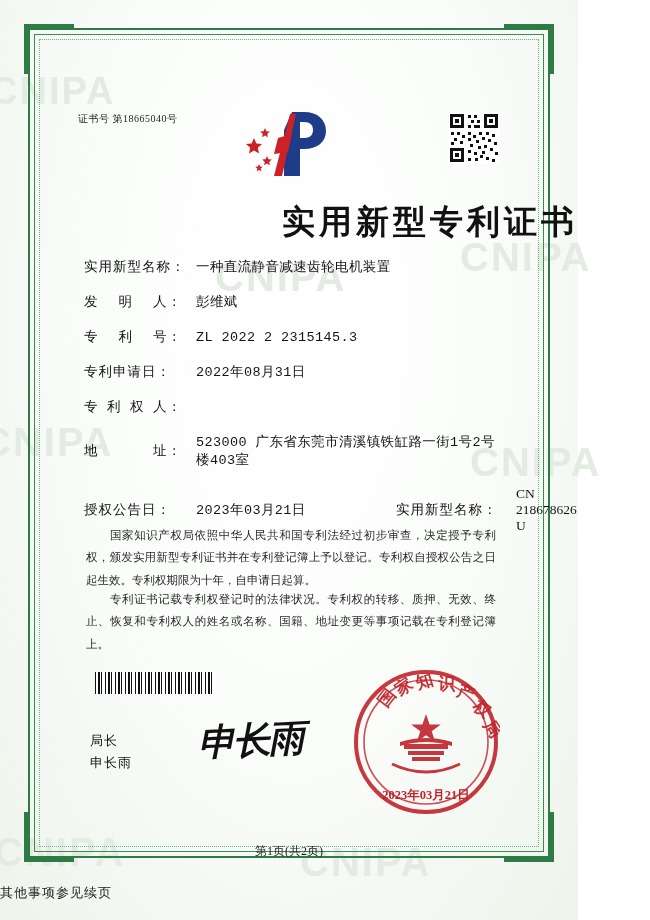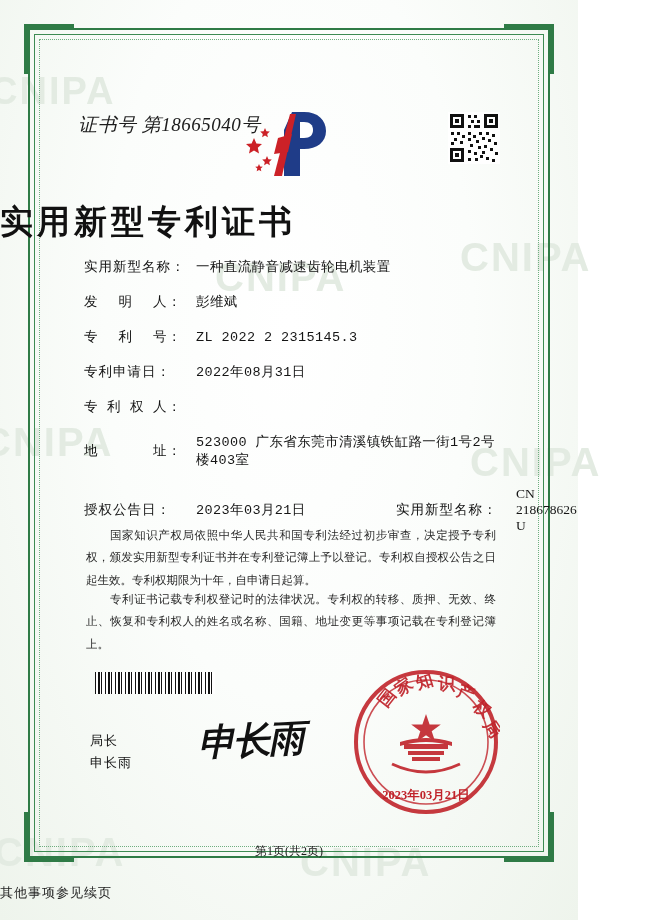--- a/index.html
+++ b/index.html
@@ -76,25 +76,24 @@
   }
   .corner.tl { left: 24px;  top: 24px;  border-left-width: 4px; border-top-width: 4px; }
   .corner.tr { right: 24px; top: 24px;  border-right-width: 4px; border-top-width: 4px; }
   .corner.bl { left: 24px;  bottom: 58px; border-left-width: 4px; border-bottom-width: 4px; }
   .corner.br { right: 24px; bottom: 58px; border-right-width: 4px; border-bottom-width: 4px; }
 
   .cert-no {
     position: absolute;
     left: 78px;
     top: 112px;
-    font-size: 19px;
+    font-size: 10px;
     color: #1c1c1c;
     font-family: "Liberation Serif", serif;
     letter-spacing: 0.5px;
-    font-style: italic;
   }
   .qr {
     position: absolute;
     right: 78px;
     top: 112px;
     width: 52px;
     height: 52px;
   }
   .logo {
     position: absolute;
@@ -102,21 +101,21 @@
     top: 108px;
     transform: translateX(-50%);
     width: 110px;
     height: 72px;
   }
   .title {
     position: absolute;
     left: 0;
     right: 0;
     top: 200px;
-    text-align: left;
+    text-align: right;
     font-family: Liberation Serif, serif;
     font-weight: bold;
     font-size: 33px;
     letter-spacing: 4px;
     color: #111;
   }
   .fields {
     position: absolute;
     left: 84px;
     right: 80px;

